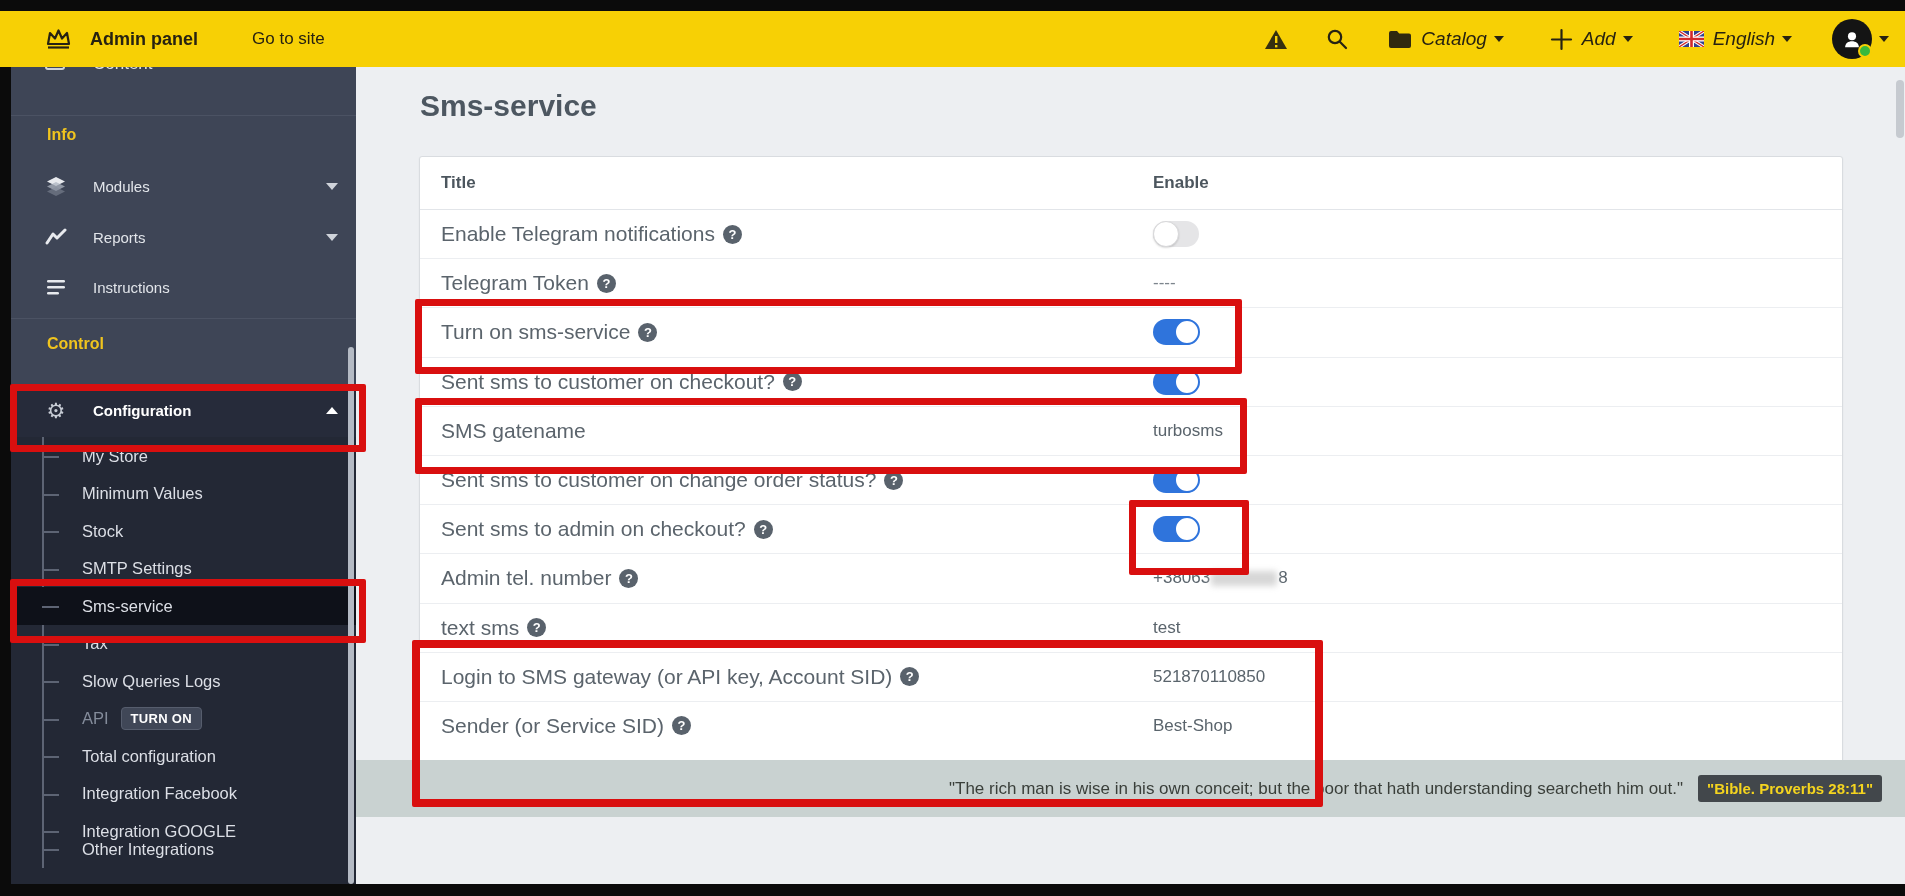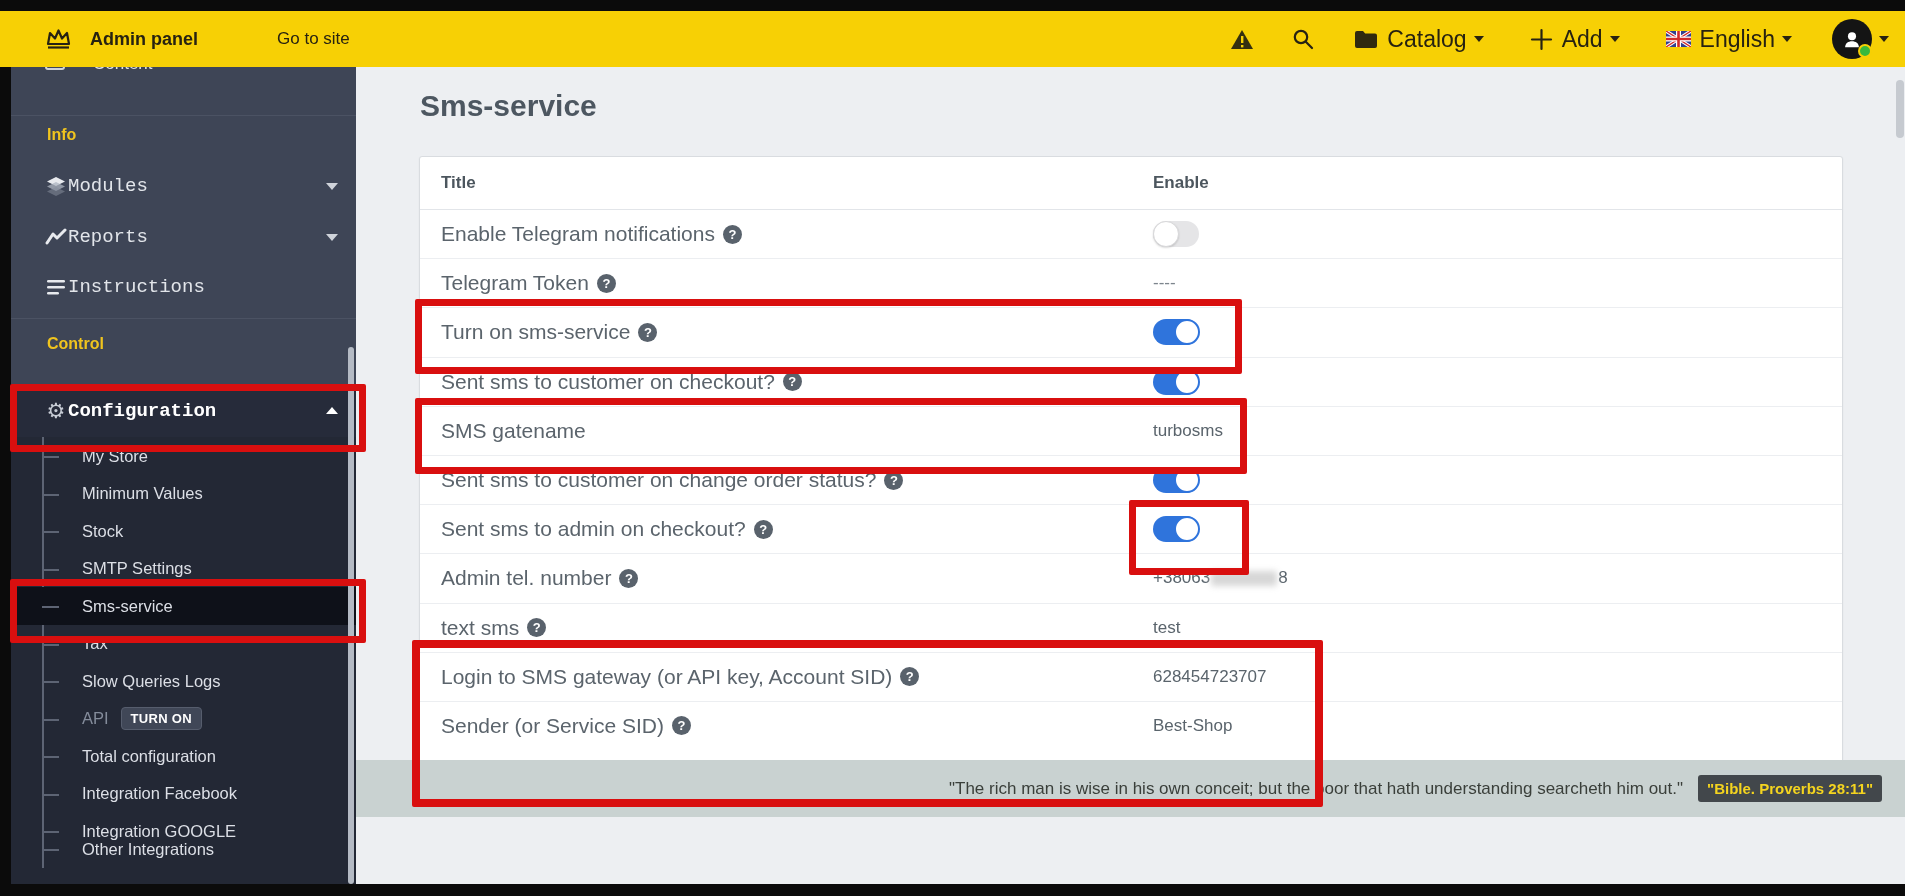--- a/index.html
+++ b/index.html
@@ -5,26 +5,26 @@
   html,body{margin:0;padding:0;}
   body{width:1905px;height:896px;overflow:hidden;background:#0b0b0b;
        font-family:"Liberation Sans","DejaVu Sans",sans-serif;}
   .root{position:relative;width:1905px;height:896px;overflow:hidden;}
 
   
   .header{position:absolute;left:0;top:11px;width:100%;height:56px;background:#f7d005;
           display:flex;align-items:center;z-index:10;}
   .brand-wrap{display:flex;align-items:center;margin-left:45px;}
   .brand{font-size:18px;font-weight:bold;color:#272211;margin-left:18px;text-align:right;}
-  .goto{margin-left:79px;font-size:17px;color:#272211;cursor:pointer;}
+  .goto{margin-left:54px;font-size:17px;color:#272211;cursor:pointer;}
   .header-right{position:absolute;right:0;top:0;height:56px;display:flex;align-items:center;}
   .hicon{display:flex;align-items:center;justify-content:center;cursor:pointer;}
   .caret-d{width:0;height:0;border-left:5px solid transparent;border-right:5px solid transparent;
            border-top:6px solid #272211;margin-left:7px;}
-  .hnav{display:flex;align-items:center;font-size:23px;color:#272211;font-weight:500;cursor:pointer;}
+  .hnav{display:flex;align-items:center;font-size:19px;color:#272211;font-weight:500;cursor:pointer;font-style:italic;}
   .hnav .lbl{margin-left:9px;}
   .warn{margin-right:38px;}
   .search{margin-right:40px;}
   .nav-catalog{margin-right:46px;}
   .nav-add{margin-right:46px;}
   .nav-lang{margin-right:40px;}
   .avatar-wrap{display:flex;align-items:center;margin-right:16px;}
   .avatar{position:relative;width:40px;height:40px;border-radius:50%;background:#141414;
           display:flex;align-items:center;justify-content:center;}
   .avatar .dot{position:absolute;right:0px;bottom:1px;width:10px;height:10px;border-radius:50%;
@@ -34,21 +34,21 @@
   .sidebar{position:absolute;left:11px;top:67px;width:345px;height:817px;background:#3e4556;z-index:2;}
   .clipped-item{position:absolute;left:0;top:-21px;height:36px;display:flex;align-items:center;color:#dfe2e8;
                 font-size:17px;font-weight:500;}
   .clipped-item .sico{width:22px;margin-left:34px;margin-right:26px;}
   .sdivider{position:absolute;left:0;width:100%;height:1px;background:#4b5263;}
   .d1{top:48px;} .d2{top:251px;}
   .ssection{position:absolute;left:36px;color:#f0c41e;font-size:16px;font-weight:700;}
   .sec-info{top:59px;} .sec-control{top:268px;text-align:right;}
   .srow{position:absolute;left:0;width:100%;height:46px;display:flex;align-items:center;cursor:pointer;}
   .srow .sico{width:24px;margin-left:33px;display:flex;justify-content:center;}
-  .srow .slabel{color:#e2e5ea;font-size:19px;font-weight:500;font-family:Liberation Mono, monospace;}
+  .srow .slabel{margin-left:25px;color:#e2e5ea;font-size:15px;font-weight:500;}
   .srow .scaret{position:absolute;right:18px;width:0;height:0;border-left:6px solid transparent;
                 border-right:6px solid transparent;border-top:7px solid #cfd3da;}
   .row-modules{top:96px;} .row-reports{top:147px;} .row-instructions{top:197px;}
   .row-config{top:317px;height:53px;background:#262b3a;}
   .row-config .scaret{border-top:none;border-bottom:7px solid #ffffff;}
   .row-config .slabel{font-weight:bold;color:#fff;}
   .gear-glyph{color:#c7ccd5;font-size:21px;line-height:1;}
   .submenu{position:absolute;left:0;top:370px;width:100%;height:447px;background:#232835;}
   .tree-line{position:absolute;left:31px;top:0;width:2px;height:431px;background:#5d6474;}
   .subitem{position:absolute;left:0;width:100%;height:38px;display:flex;align-items:center;
@@ -302,21 +302,21 @@
             <span>text sms</span>
             <span class="help"></span>
           </span>
         <span class="cellvalue">test</span>
       </div>
       <div class="trow">
         <span class="rowlabel">
             <span>Login to SMS gateway (or API key, Account SID)</span>
             <span class="help"></span>
           </span>
-        <span class="cellvalue">628454723707</span>
+        <span class="cellvalue">521870110850</span>
       </div>
       <div class="trow">
         <span class="rowlabel">
             <span>Sender (or Service SID)</span>
             <span class="help"></span>
           </span>
         <span class="cellvalue">Best-Shop</span>
       </div>
     </div>
   </div>

